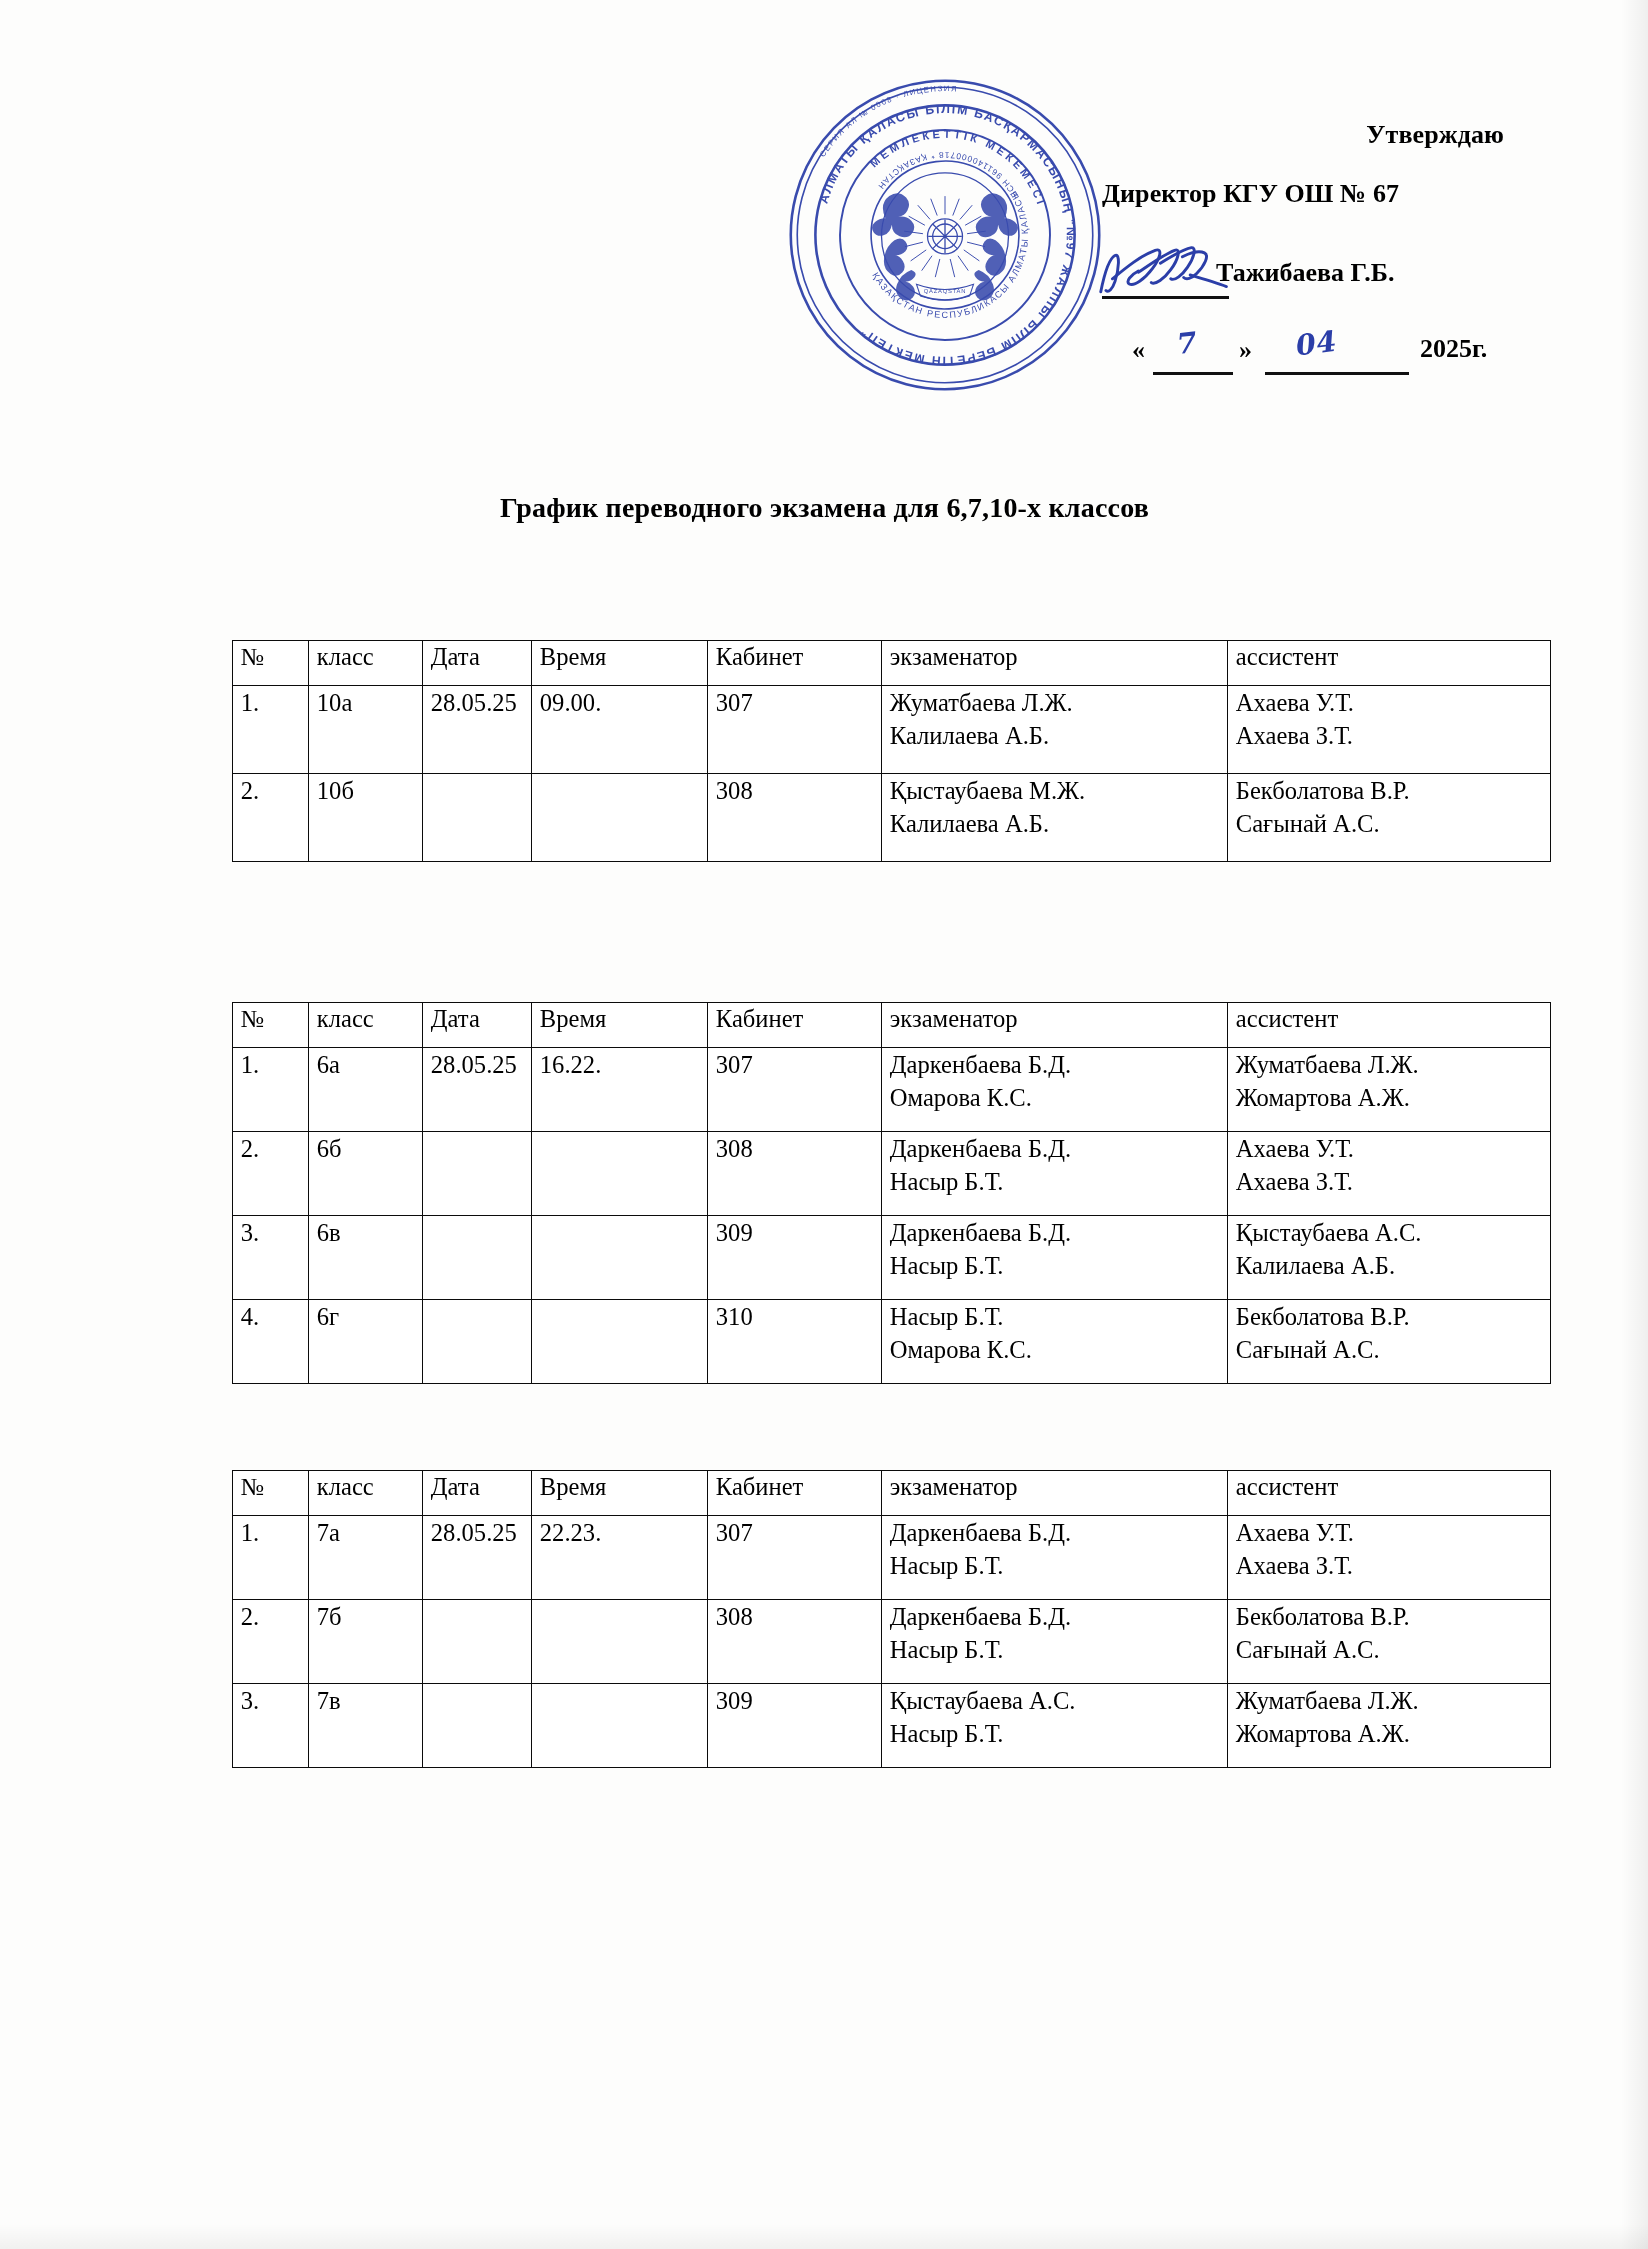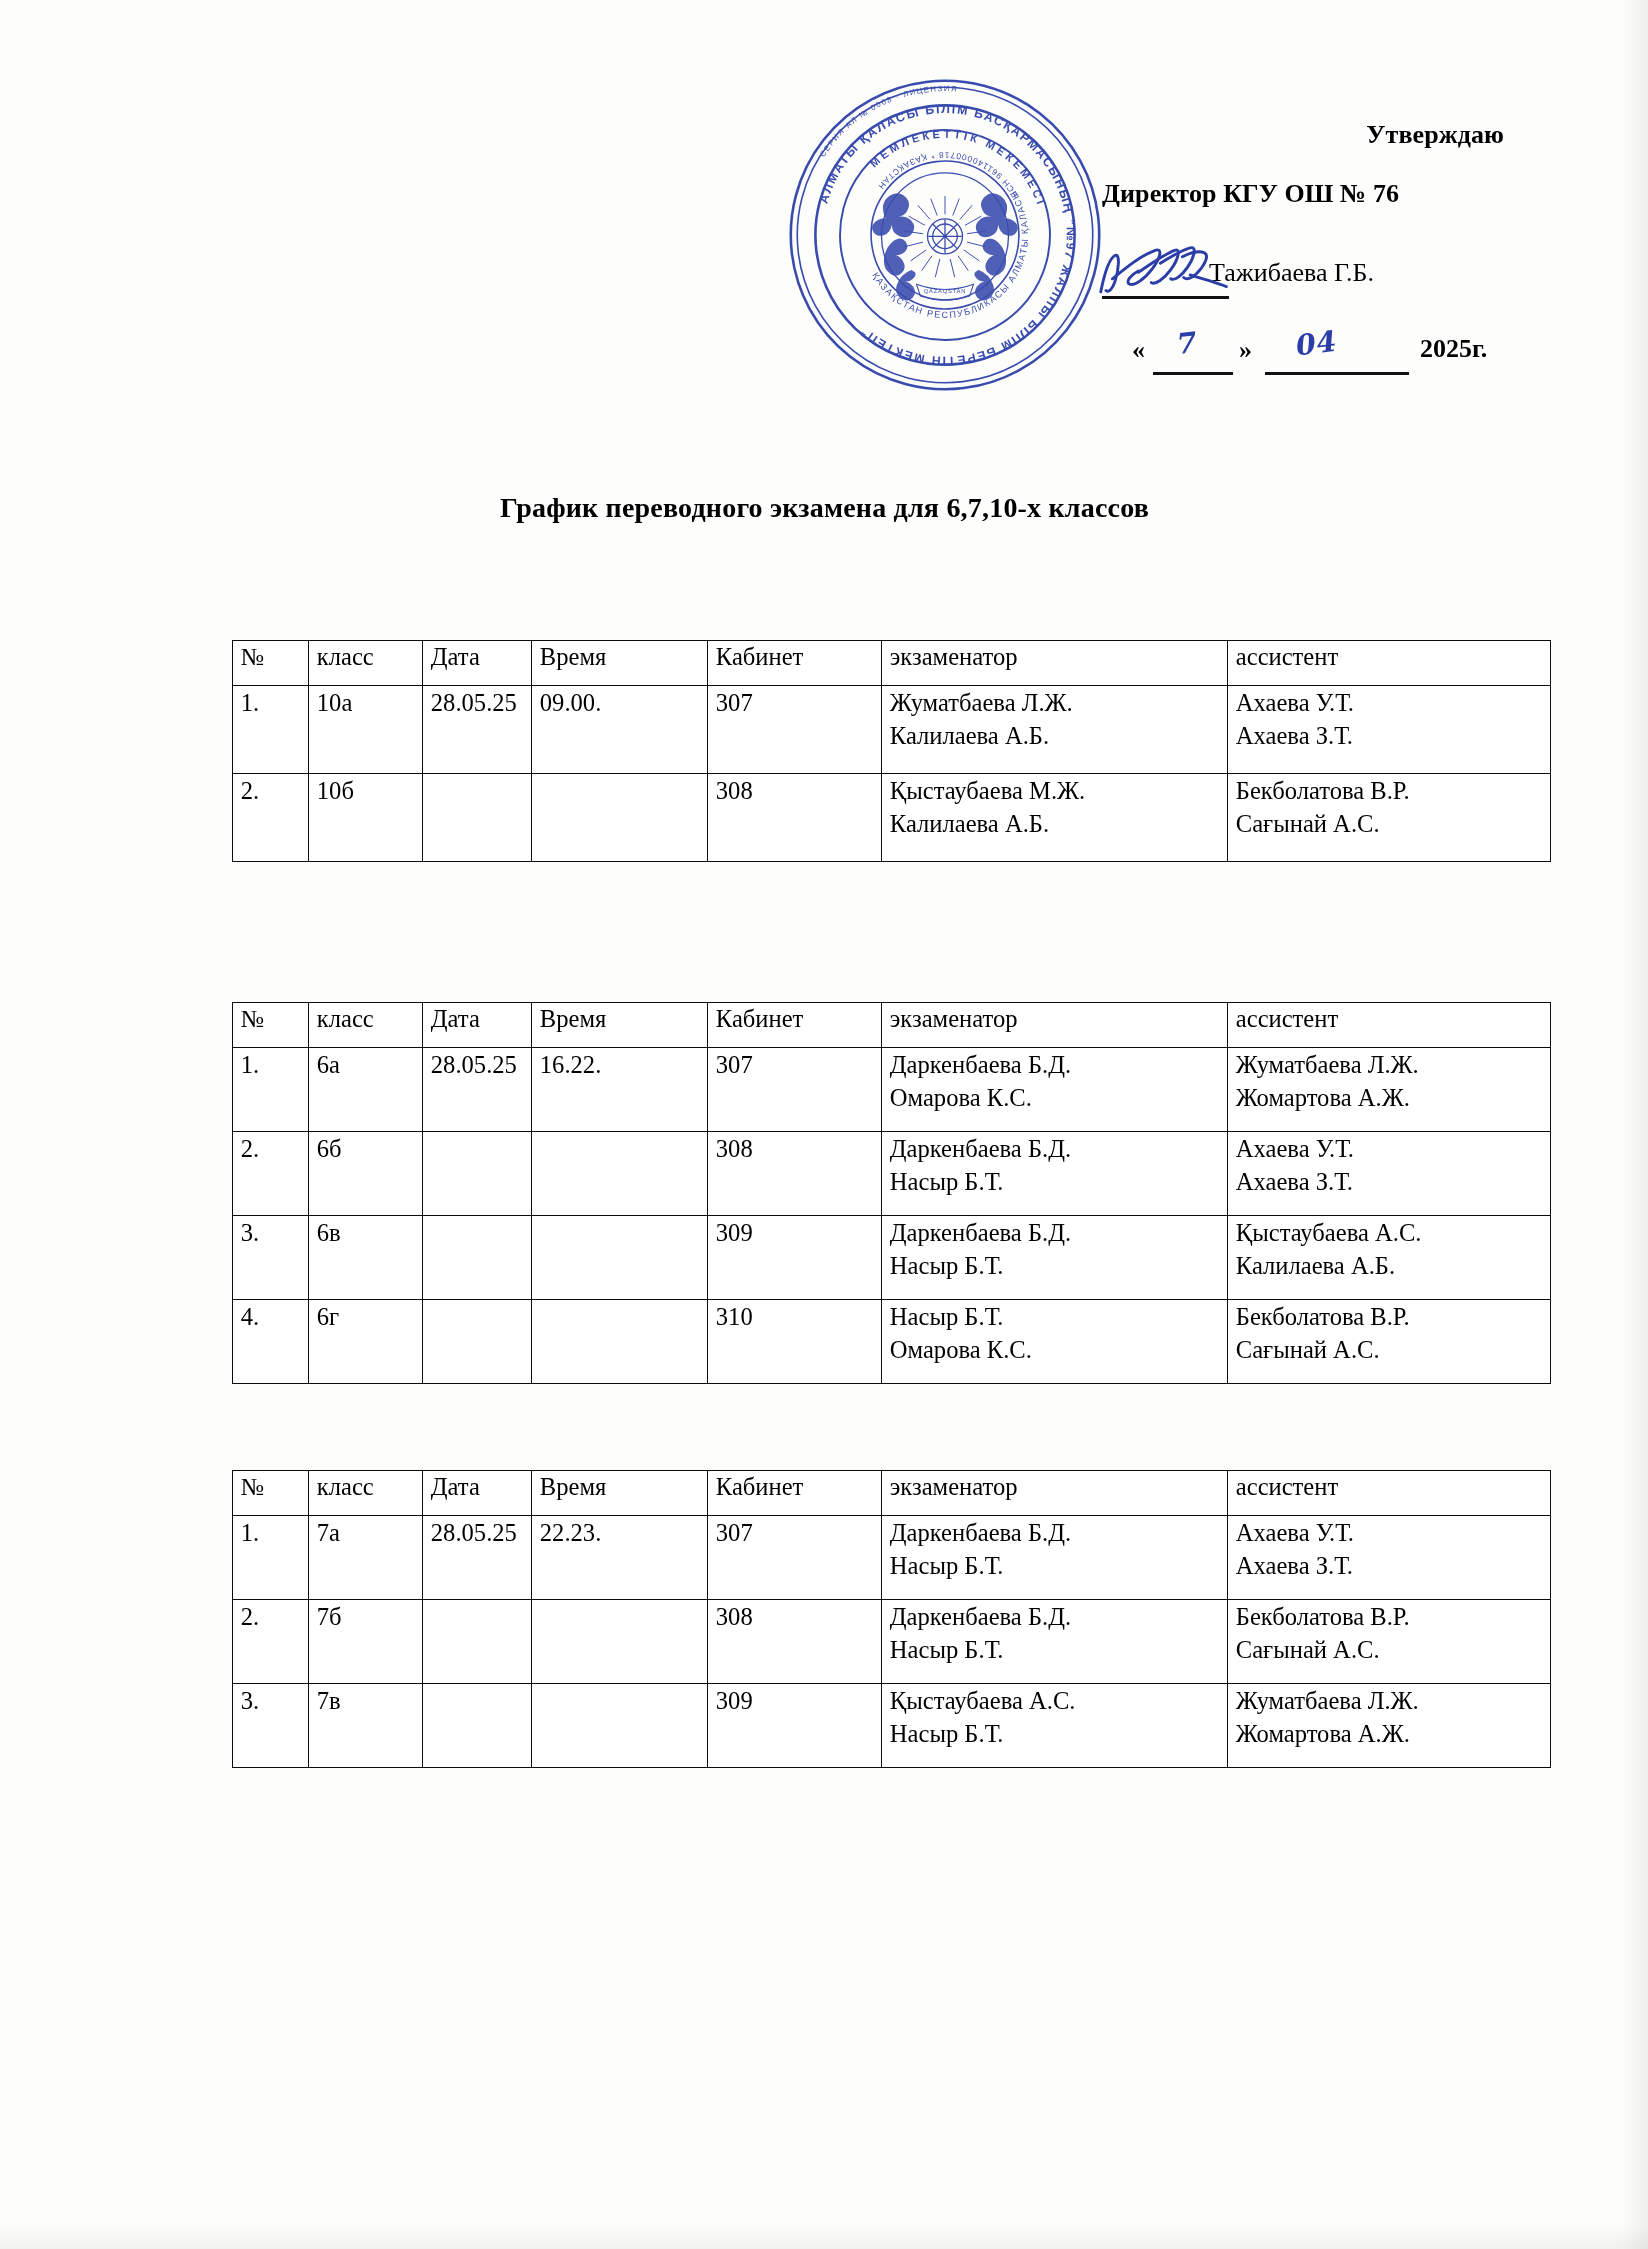--- a/index.html
+++ b/index.html
@@ -61,24 +61,24 @@
   .approval-director {
     margin-bottom: 47px;
   }
   .approval-signature-row {
     position: relative;
     height: 51px;
     margin-bottom: 22px;
   }
   .sig-name {
     position: absolute;
-    left: 107px;
+    left: 114px;
     top: 2.6px;
     font-size: 26px;
-    font-weight: normal;
+    font-weight: bold;
     white-space: nowrap;
   }
   .sig-rule {
     position: absolute;
     left: 0px;
     top: 40px;
     width: 127px;
     height: 3.2px;
     background: #111;
   }
@@ -271,21 +271,21 @@
         <path d="M-44,74 q44,16 88,0 l-6,18 q-38,13 -76,0z"></path>
       </g>
       <text x="0" y="88" text-anchor="middle" font-family="'Liberation Sans',sans-serif" font-size="9" fill="#2b3ea8" letter-spacing="1.2" stroke="none">QAZAQSTAN</text>
     </g>
   </svg>
 
   <div class="approval-block">
 
     <div class="approval-line approval-utverzhdayu">Утверждаю</div>
 
-    <div class="approval-line approval-director">Директор КГУ ОШ № 76</div>
+    <div class="approval-line approval-director">Директор КГУ ОШ № 67</div>
 
     <div class="approval-signature-row">
       <svg class="sig-ink" viewBox="0 0 230 92" xmlns="http://www.w3.org/2000/svg">
         <g fill="none" stroke="#2b3ea8" stroke-width="4.5" stroke-linecap="round" stroke-linejoin="round">
           <path d="M12,78 C18,48 26,26 34,22 C42,18 40,44 34,62 C30,74 24,80 20,76"></path>
           <path d="M30,58 C52,40 74,22 96,14 C108,10 104,26 92,42 C80,58 64,70 56,66 C50,63 58,52 70,46"></path>
           <path d="M70,48 C88,36 110,20 126,14 C136,10 132,28 120,44 C110,58 96,68 90,64"></path>
           <path d="M104,34 C120,24 140,12 152,10 C160,9 156,26 146,40 C138,52 126,62 120,58"></path>
           <path d="M138,24 C150,18 164,14 172,18 C180,22 172,38 160,50 C152,58 144,60 140,56"></path>
           <path d="M150,52 C170,58 190,64 206,70"></path>

